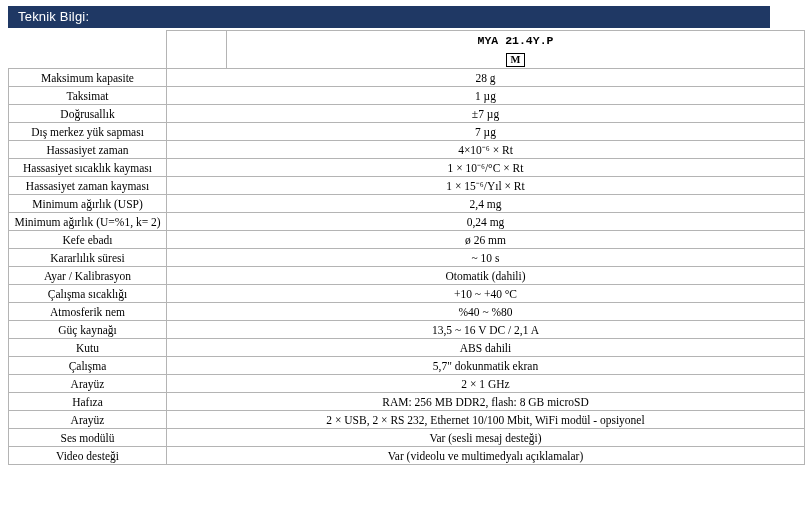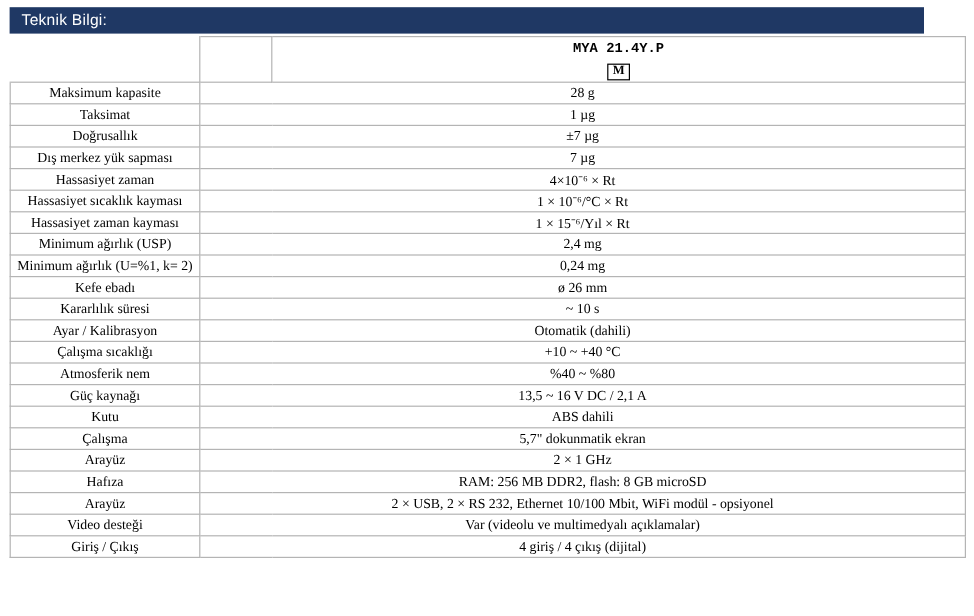--- a/index.html
+++ b/index.html
@@ -207,24 +207,24 @@
           </tr>
           <tr>
             <td class="label">Hafıza</td>
             <td class="val" colspan="2">RAM: 256 MB DDR2, flash: 8 GB microSD</td>
           </tr>
           <tr>
             <td class="label">Arayüz</td>
             <td class="val" colspan="2">2 × USB, 2 × RS 232, Ethernet 10/100 Mbit, WiFi modül - opsiyonel</td>
           </tr>
           <tr>
+            <td class="label">Ses modülü</td>
+            <td class="val" colspan="2">Var (sesli mesaj desteği)</td>
+          </tr>
+          <tr>
             <td class="label">Video desteği</td>
             <td class="val" colspan="2">Var (videolu ve multimedyalı açıklamalar)</td>
-          </tr>
-          <tr>
-            <td class="label">Giriş / Çıkış</td>
-            <td class="val" colspan="2">4 giriş / 4 çıkış (dijital)</td>
           </tr>
         </tbody>
     </table>
   </div>
 
 </div>
 
 </body></html>

